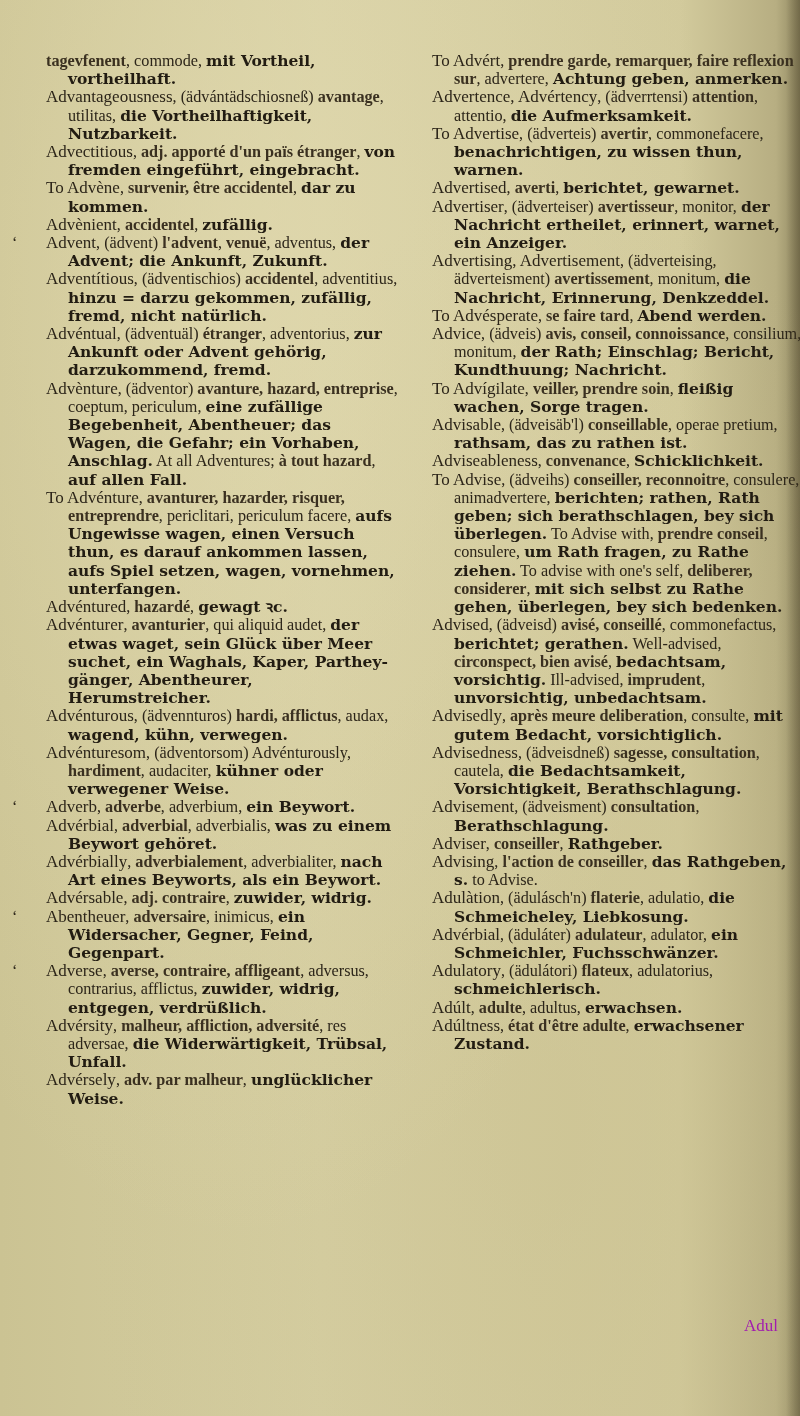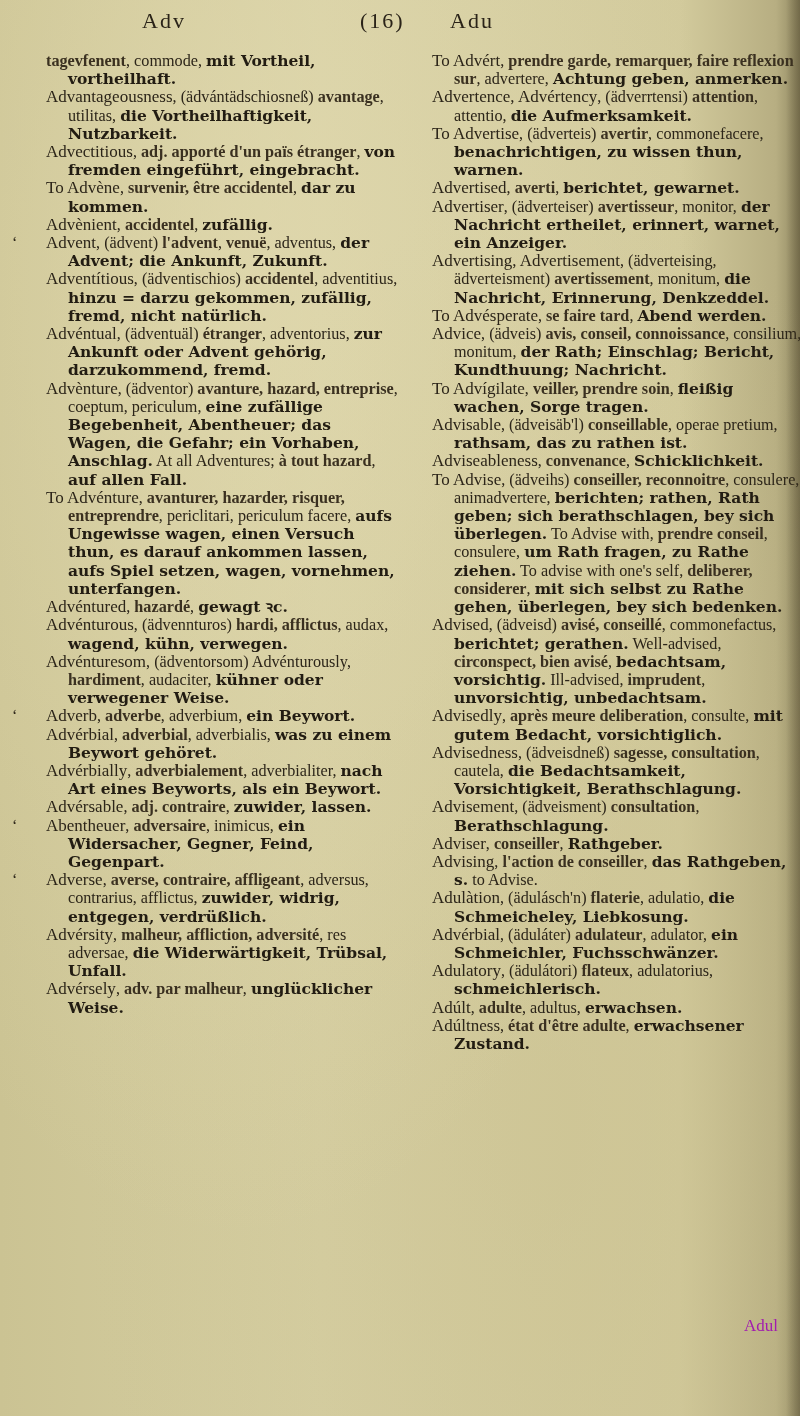--- a/index.html
+++ b/index.html
@@ -35,44 +35,40 @@
   .fr{font-weight:bold;color:#3a3020;}
   .de{font-family:"DejaVu Serif",serif;font-weight:bold;font-size:15.5px;color:#221c12;}
   .mark{display:inline-block;width:12px;margin-left:-12px;}
   .catchword{position:absolute;right:22px;top:1316px;font-family:"Liberation Serif",serif;font-size:17px;color:#a21caf;}
   .edge-shadow{position:absolute;right:0;top:0;width:14px;height:1416px;background:linear-gradient(90deg,rgba(0,0,0,0),rgba(60,50,30,0.35));}
 </style>
 </head>
 <body>
 
 <div class="page">
-  <div class="running-head">
-    <span class="rh-left">Adv</span>
-    <span class="rh-center">(16)</span>
-    <span class="rh-right">Adu</span>
-  </div>
 
   <div class="column col-left" id="col-left">
       <p class="entry"><span class="fr">tagevfenent</span><span class="en">, commode, </span><span class="de">mit Vortheil, vortheilhaft.</span></p>
       <p class="entry"><span class="hw">Advantageousness</span><span class="en">, (ädvántädschiosneß) </span><span class="fr">avantage</span><span class="en">, utilitas, </span><span class="de">die Vortheilhaftigkeit, Nutzbarkeit.</span></p>
       <p class="entry"><span class="hw">Advectitious</span><span class="en">, </span><span class="fr">adj. apporté d'un païs étranger</span><span class="en">, </span><span class="de">von fremden eingeführt, eingebracht.</span></p>
       <p class="entry"><span class="hw">To Advène</span><span class="en">, </span><span class="fr">survenir, être accidentel</span><span class="en">, </span><span class="de">dar zu kommen.</span></p>
       <p class="entry"><span class="hw">Advènient</span><span class="en">, </span><span class="fr">accidentel</span><span class="en">, </span><span class="de">zufällig.</span></p>
       <p class="entry"><span class="mark">ʻ</span><span class="hw">Advent</span><span class="en">, (ädvent) </span><span class="fr">l'advent</span><span class="en">, </span><span class="fr">venuë</span><span class="en">, adventus, </span><span class="de">der Advent; die Ankunft, Zukunft.</span></p>
       <p class="entry"><span class="hw">Adventítious</span><span class="en">, (ädventischios) </span><span class="fr">accidentel</span><span class="en">, adventitius, </span><span class="de">hinzu = darzu gekommen, zufällig, fremd, nicht natürlich.</span></p>
       <p class="entry"><span class="hw">Advéntual</span><span class="en">, (ädventuäl) </span><span class="fr">étranger</span><span class="en">, adventorius, </span><span class="de">zur Ankunft oder Advent gehörig, darzukommend, fremd.</span></p>
       <p class="entry"><span class="hw">Advènture</span><span class="en">, (ädventor) </span><span class="fr">avanture, hazard, entreprise</span><span class="en">, coeptum, periculum, </span><span class="de">eine zufällige Begebenheit, Abentheuer; das Wagen, die Gefahr; ein Vorhaben, Anschlag.</span><span class="en"> At all Adventures; </span><span class="fr">à tout hazard</span><span class="en">, </span><span class="de">auf allen Fall.</span></p>
       <p class="entry"><span class="hw">To Advénture</span><span class="en">, </span><span class="fr">avanturer, hazarder, risquer, entreprendre</span><span class="en">, periclitari, periculum facere, </span><span class="de">aufs Ungewisse wagen, einen Versuch thun, es darauf ankommen lassen, aufs Spiel setzen, wagen, vornehmen, unterfangen.</span></p>
       <p class="entry"><span class="hw">Advéntured</span><span class="en">, </span><span class="fr">hazardé</span><span class="en">, </span><span class="de">gewagt ꝛc.</span></p>
+      <p class="entry"><span class="hw">Advénturer</span><span class="en">, </span><span class="fr">avanturier</span><span class="en">, qui aliquid audet, </span><span class="de">der etwas waget, sein Glück über Meer suchet, ein Waghals, Kaper, Parthey-gänger, Abentheurer, Herumstreicher.</span></p>
       <p class="entry"><span class="hw">Advénturous</span><span class="en">, (ädvennturos) </span><span class="fr">hardi, afflictus</span><span class="en">, audax, </span><span class="de">wagend, kühn, verwegen.</span></p>
       <p class="entry"><span class="hw">Advénturesom</span><span class="en">, (ädventorsom) Advénturously, </span><span class="fr">hardiment</span><span class="en">, audaciter, </span><span class="de">kühner oder verwegener Weise.</span></p>
       <p class="entry"><span class="mark">ʻ</span><span class="hw">Adverb</span><span class="en">, </span><span class="fr">adverbe</span><span class="en">, adverbium, </span><span class="de">ein Beywort.</span></p>
       <p class="entry"><span class="hw">Advérbial</span><span class="en">, </span><span class="fr">adverbial</span><span class="en">, adverbialis, </span><span class="de">was zu einem Beywort gehöret.</span></p>
       <p class="entry"><span class="hw">Advérbially</span><span class="en">, </span><span class="fr">adverbialement</span><span class="en">, adverbialiter, </span><span class="de">nach Art eines Beyworts, als ein Beywort.</span></p>
-      <p class="entry"><span class="hw">Advérsable</span><span class="en">, </span><span class="fr">adj. contraire</span><span class="en">, </span><span class="de">zuwider, lassen.</span></p>
+      <p class="entry"><span class="hw">Advérsable</span><span class="en">, </span><span class="fr">adj. contraire</span><span class="en">, </span><span class="de">zuwider, widrig.</span></p>
       <p class="entry"><span class="mark">ʻ</span><span class="hw">Abentheuer</span><span class="en">, </span><span class="fr">adversaire</span><span class="en">, inimicus, </span><span class="de">ein Widersacher, Gegner, Feind, Gegenpart.</span></p>
       <p class="entry"><span class="mark">ʻ</span><span class="hw">Adverse</span><span class="en">, </span><span class="fr">averse, contraire, affligeant</span><span class="en">, adversus, contrarius, afflictus, </span><span class="de">zuwider, widrig, entgegen, verdrüßlich.</span></p>
       <p class="entry"><span class="hw">Advérsity</span><span class="en">, </span><span class="fr">malheur, affliction, adversité</span><span class="en">, res adversae, </span><span class="de">die Widerwärtigkeit, Trübsal, Unfall.</span></p>
       <p class="entry"><span class="hw">Advérsely</span><span class="en">, </span><span class="fr">adv. par malheur</span><span class="en">, </span><span class="de">unglücklicher Weise.</span></p>
     </div>
   <div class="column col-right" id="col-right">
       <p class="entry"><span class="hw">To Advért</span><span class="en">, </span><span class="fr">prendre garde, remarquer, faire reflexion sur</span><span class="en">, advertere, </span><span class="de">Achtung geben, anmerken.</span></p>
       <p class="entry"><span class="hw">Advertence, Advértency</span><span class="en">, (ädverrtensi) </span><span class="fr">attention</span><span class="en">, attentio, </span><span class="de">die Aufmerksamkeit.</span></p>
       <p class="entry"><span class="hw">To Advertise</span><span class="en">, (ädverteis) </span><span class="fr">avertir</span><span class="en">, commonefacere, </span><span class="de">benachrichtigen, zu wissen thun, warnen.</span></p>
       <p class="entry"><span class="hw">Advertised</span><span class="en">, </span><span class="fr">averti</span><span class="en">, </span><span class="de">berichtet, gewarnet.</span></p>

